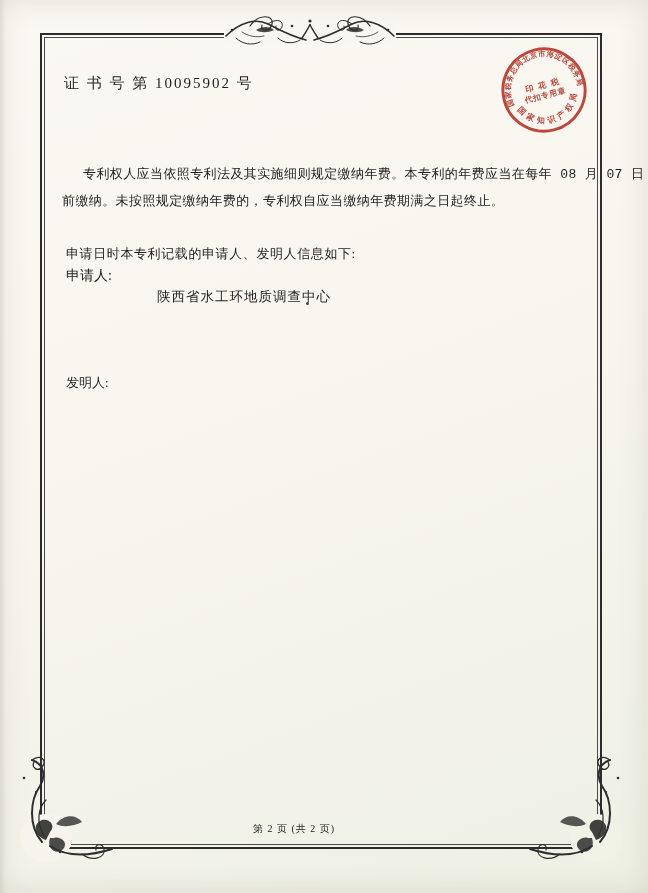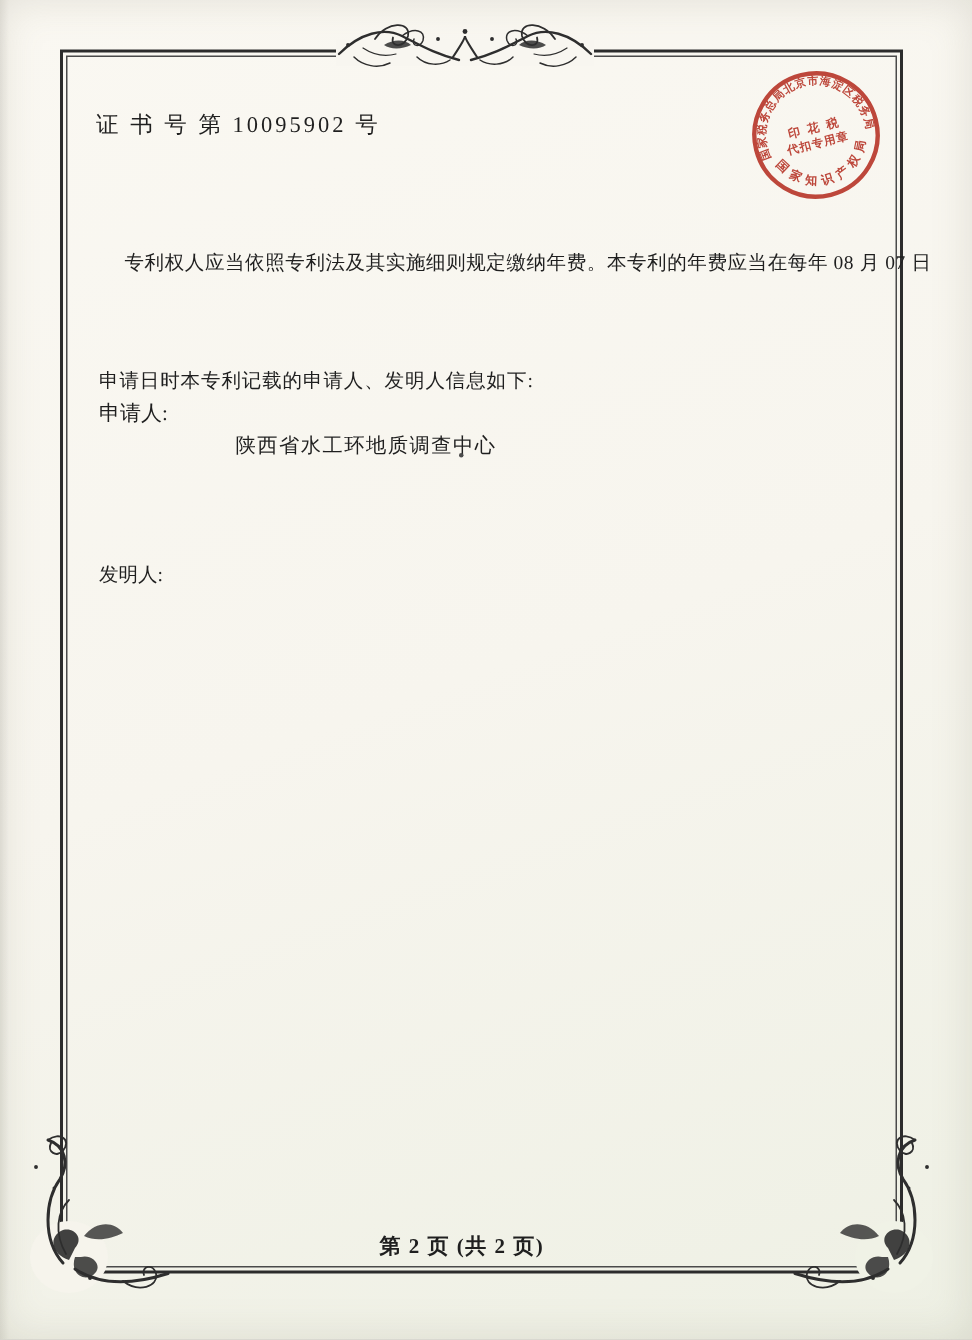--- a/index.html
+++ b/index.html
@@ -18,28 +18,28 @@
     border:2px solid #2c2c2c;
     box-sizing:border-box;
   }
   .frame-inner{
     position:absolute;left:2px;top:2px;right:2px;bottom:2px;
     border:1px solid #4a4a4a;
   }
   .abs{position:absolute;white-space:nowrap;}
   .cert-no{left:64px;top:74px;font-size:15px;letter-spacing:2px;}
   .fee-line{left:62px;font-size:13px;letter-spacing:0.4px;line-height:26px;}
-  .fee-line1{top:162px;padding-left:21px;}
+  .fee-line1{top:162px;padding-left:21px;font-family:Liberation Mono, monospace;}
   .fee-line2{top:188px;}
   .info-intro{left:66px;top:245px;font-size:13px;letter-spacing:0.6px;}
   .applicant-label{left:66px;top:267px;font-size:14px;}
   .applicant-name{left:129px;top:288px;font-size:13.5px;letter-spacing:1px;padding-left:28px;}
   .inventor-label{left:66px;top:357px;font-size:13px;margin-top:17px;}
   .inventor-names{left:129px;top:379px;font-size:13.5px;letter-spacing:0.5px;}
-  .page-footer{left:253px;top:822px;font-size:14px;letter-spacing:1px;font-weight:bold;}
+  .page-footer{left:253px;top:822px;font-size:10px;letter-spacing:1px;}
   .stray-dot{left:306px;top:302px;width:3px;height:3px;background:#4b4b4b;border-radius:50%;}
   .stamp{
     position:absolute;left:500px;top:46px;width:88px;height:88px;
     transform:rotate(-14deg);
     opacity:0.92;
   }
   .ornament{position:absolute;}
   .orn-top{left:222px;top:12px;}
   .orn-bl{left:16px;top:752px;}
   .orn-br{left:526px;top:752px;transform:scaleX(-1);}
@@ -123,20 +123,21 @@
     <text x="60" y="57" text-anchor="middle" font-size="11" fill="#b8392c" letter-spacing="2" font-family="Liberation Serif, DejaVu Serif, serif" font-weight="bold">印 花 税</text>
     <text x="60" y="71" text-anchor="middle" font-size="10.5" fill="#b8392c" letter-spacing="1" font-family="Liberation Serif, DejaVu Serif, serif" font-weight="bold">代扣专用章</text>
     <text font-size="11" fill="#b8392c" letter-spacing="5" font-family="Liberation Serif, DejaVu Serif, serif" font-weight="bold">
       <textPath href="#arcBottom" startOffset="2">国家知识产权局</textPath>
     </text>
   </svg>
 
   <div class="abs cert-no">证 书 号 第 10095902 号</div>
 
   <div class="abs fee-line fee-line1">专利权人应当依照专利法及其实施细则规定缴纳年费。本专利的年费应当在每年 08 月 07 日</div>
+  <div class="abs fee-line fee-line2">前缴纳。未按照规定缴纳年费的，专利权自应当缴纳年费期满之日起终止。</div>
 
   <div class="abs info-intro">申请日时本专利记载的申请人、发明人信息如下:</div>
 
   <div class="abs applicant-label">申请人:</div>
   <div class="abs applicant-name">陕西省水工环地质调查中心</div>
   <div class="abs stray-dot"></div>
 
   <div class="abs inventor-label">发明人:</div>
 
   <div class="abs page-footer">第 2 页 (共 2 页)</div>

